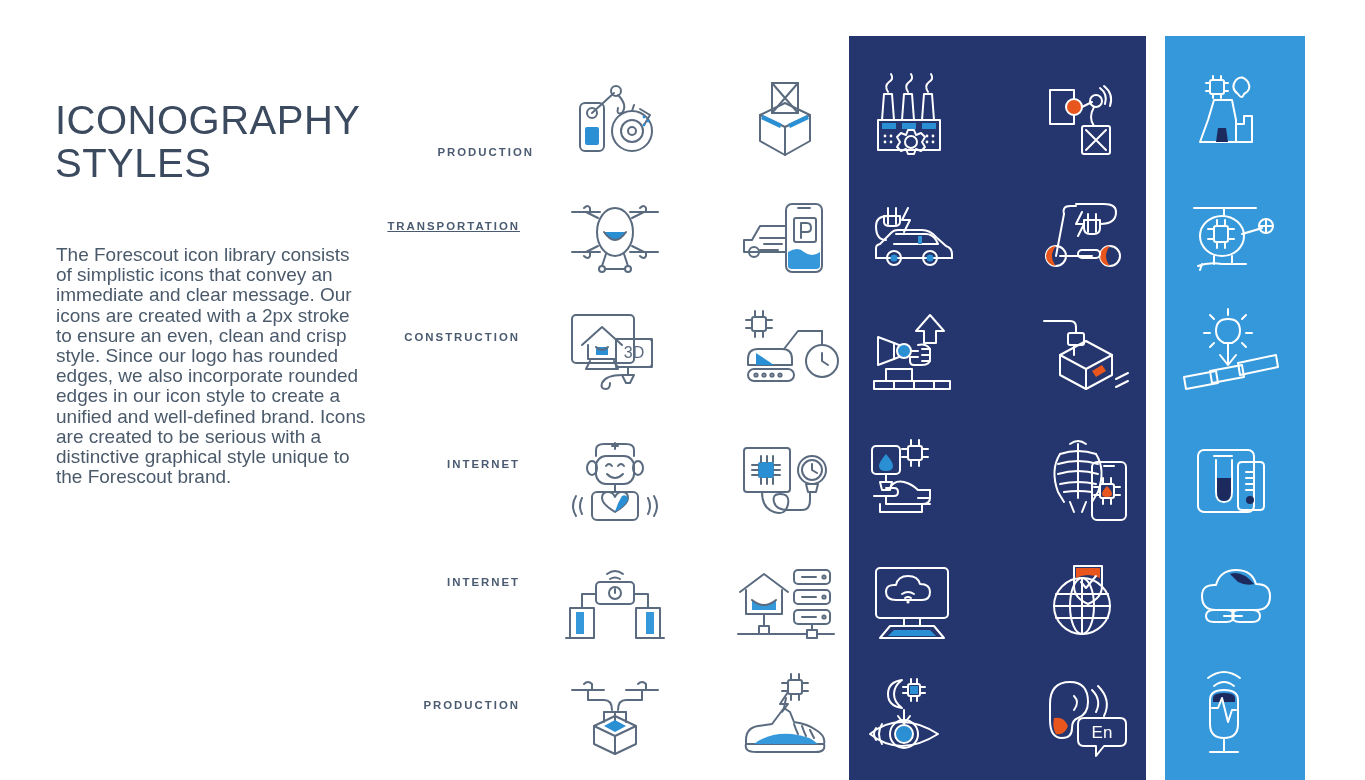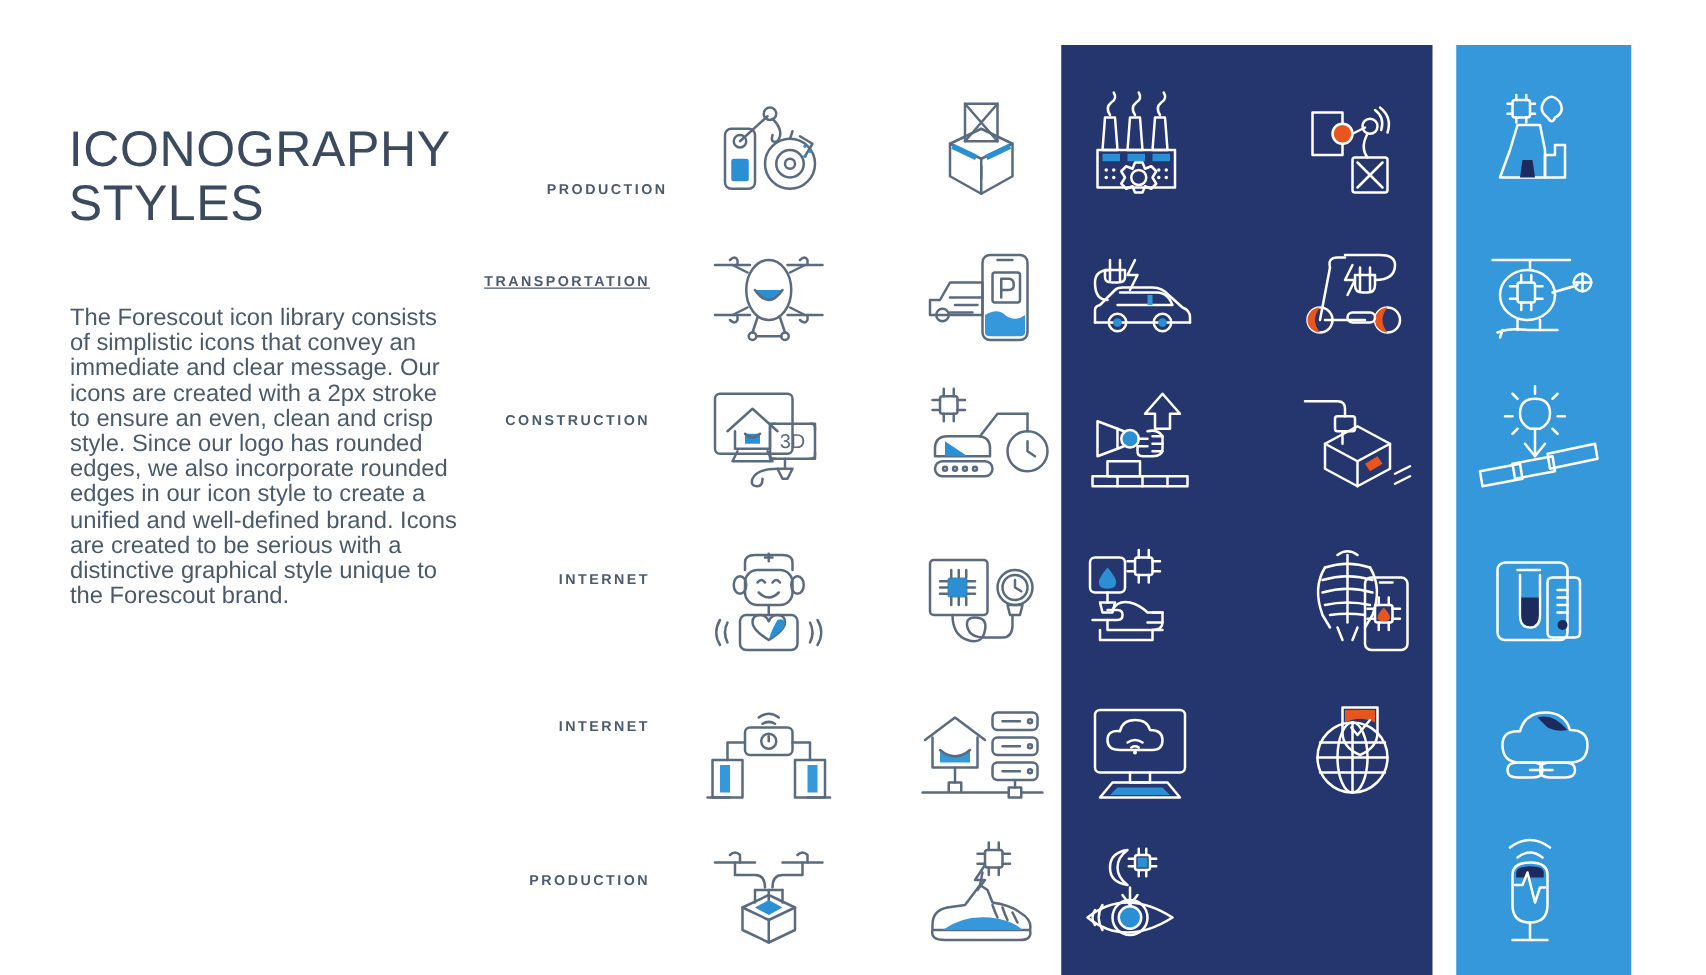--- a/index.html
+++ b/index.html
@@ -502,20 +502,30 @@
       <path class="wh" d="M51 11 L51 16 M57 11 L57 16 M51 28 L51 33 M57 28 L57 33 M43 19 L48 19 M43 25 L48 25 M60 19 L65 19 M60 25 L65 25"></path>
       <path class="wh" d="M44 42 L44 54 M38 48 L44 56 L50 48"></path>
       <path class="wh" d="M10 66 Q40 42 78 66 Q40 90 10 66 Z"></path>
       <circle class="wh" cx="44" cy="66" r="14"></circle>
       <circle class="bl-f" cx="44" cy="66" r="9"></circle>
       <circle class="wh" cx="44" cy="66" r="9"></circle>
       <path class="wh" d="M16 60 Q12 66 16 72 M22 56 Q16 66 22 76"></path>
     </svg>
   </div>
 
+  <div class="cell" style="left:1030px;top:668px;">
+    <svg viewBox="0 0 110 96">
+      <path class="wh" d="M20 36 Q20 14 40 14 Q58 14 58 34 Q58 46 48 50 Q42 52 42 60 Q42 70 32 70 Q20 70 20 52 Z"></path>
+      <path class="or-f" d="M24 50 Q34 48 38 58 Q34 68 26 66 Q22 60 24 50 Z"></path>
+      <path class="wh" d="M44 28 Q50 34 44 42"></path>
+      <path class="wh" d="M62 22 Q72 32 66 44 M68 18 Q82 32 74 48"></path>
+      <path class="wh" d="M54 50 L90 50 Q96 50 96 56 L96 72 Q96 78 90 78 L74 78 L66 88 L66 78 L54 78 Q48 78 48 72 L48 56 Q48 50 54 50 Z" fill="#25356e"></path>
+      <text x="72" y="70" font-family="'Liberation Sans',sans-serif" font-size="17" fill="#ffffff" text-anchor="middle">En</text>
+    </svg>
+  </div>
 
   <div class="cell" style="left:1180px;top:668px;">
     <svg viewBox="0 0 110 96">
       <path class="wh" d="M34 18 Q44 10 54 18 M28 10 Q44 -2 60 10"></path>
       <path class="wh" d="M30 32 Q30 22 44 22 Q58 22 58 32 L58 56 Q58 70 44 70 Q30 70 30 56 Z"></path>
       <path class="nv-f" d="M33 30 Q33 25 44 25 Q55 25 55 30 L55 34 L33 34 Z"></path>
       <path class="wh" d="M32 40 L38 40 L42 30 L48 54 L52 42 L56 42"></path>
       <path class="wh" d="M44 70 L44 84"></path>
       <path class="wh" d="M30 84 L58 84"></path>
     </svg>

